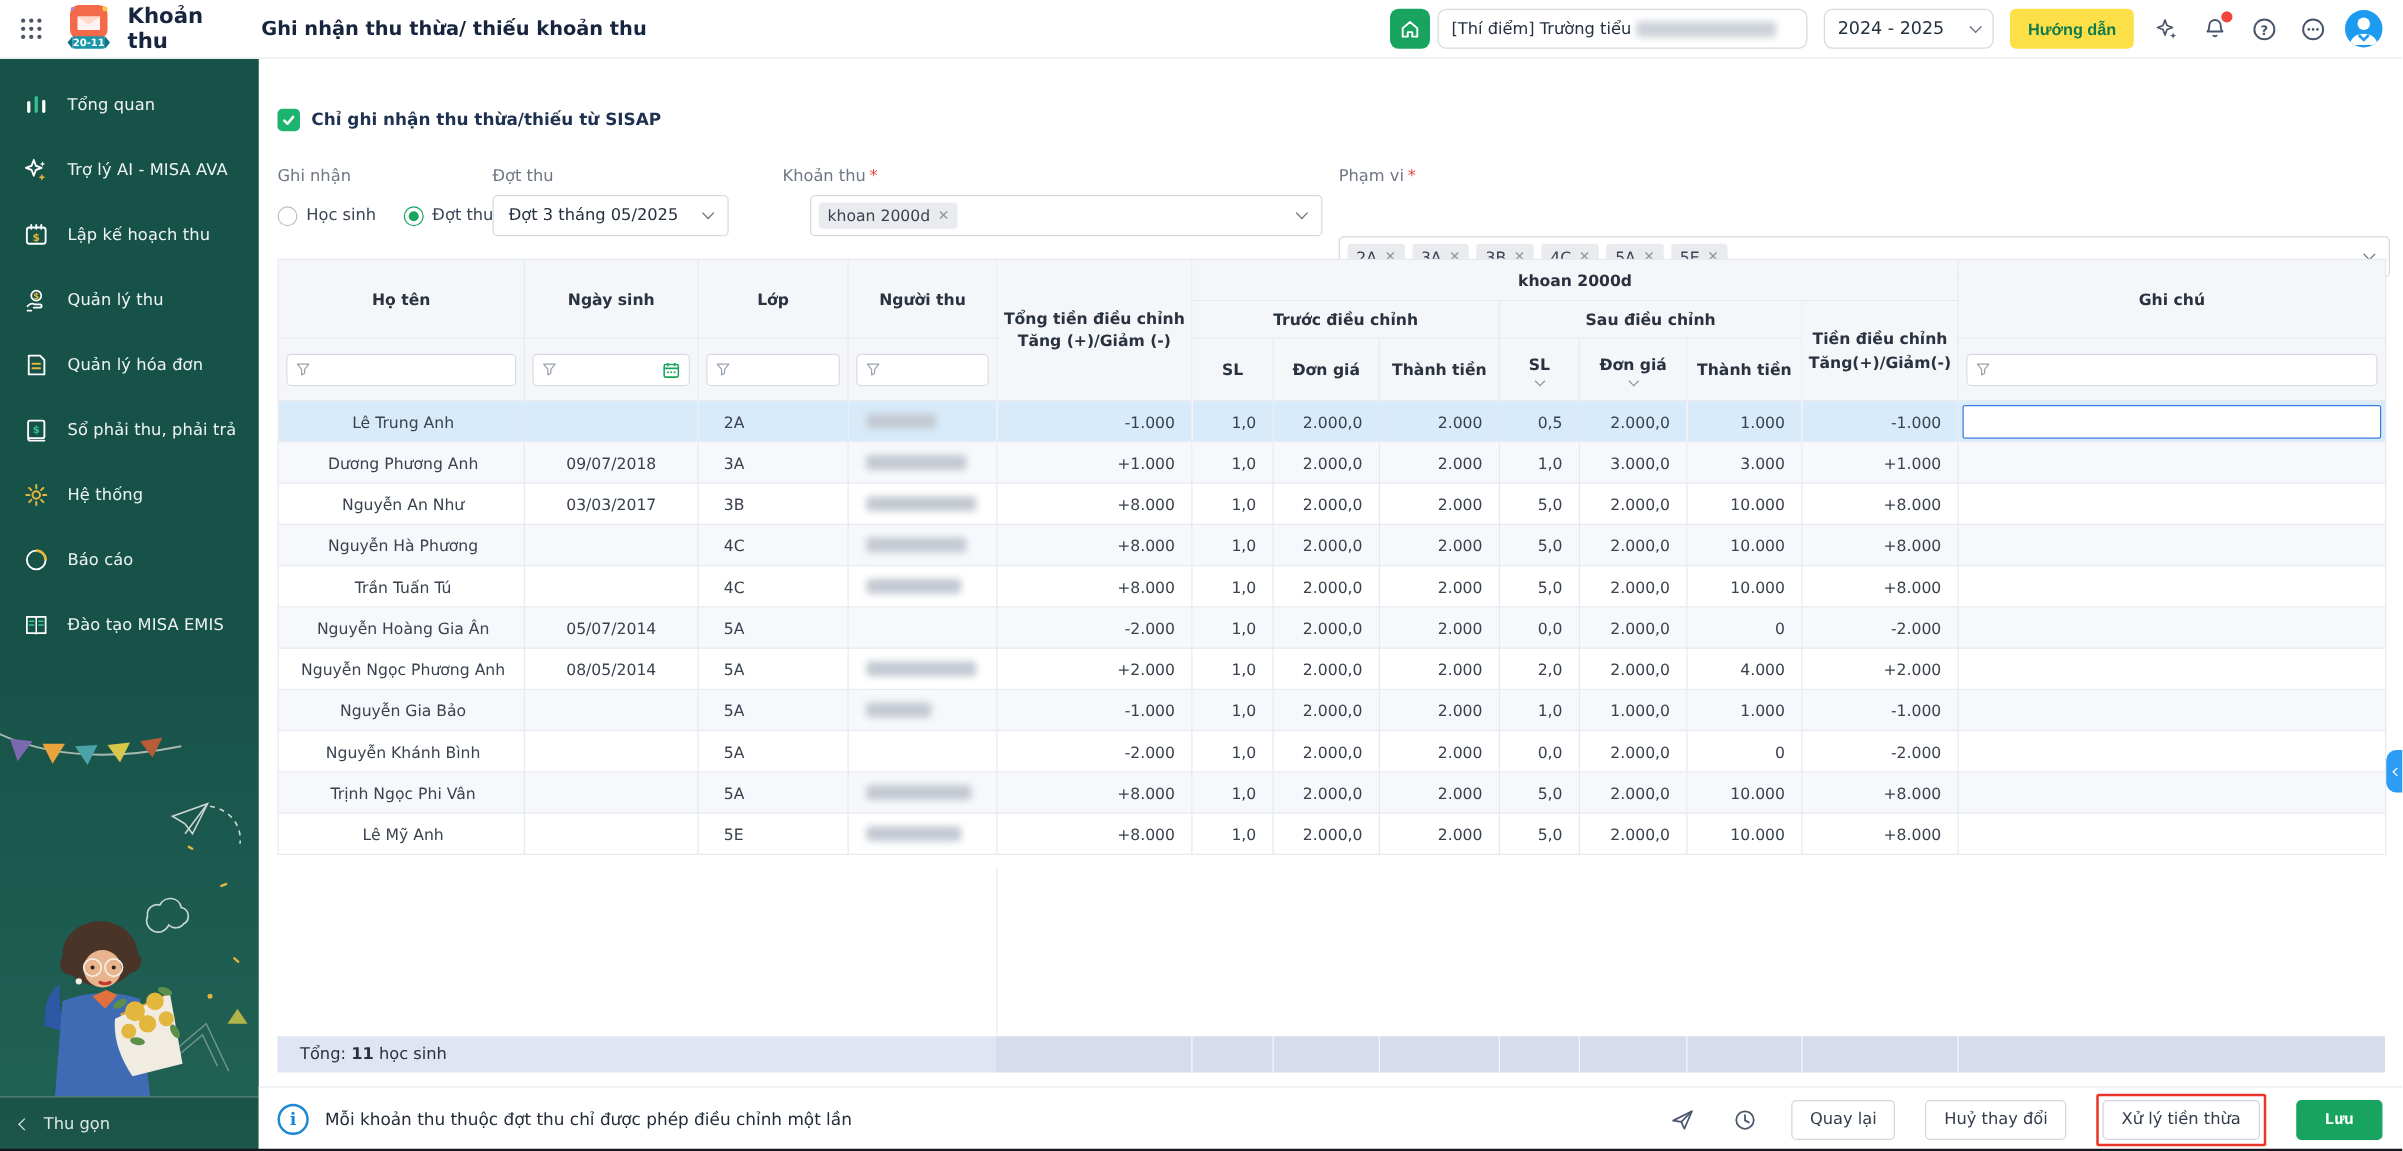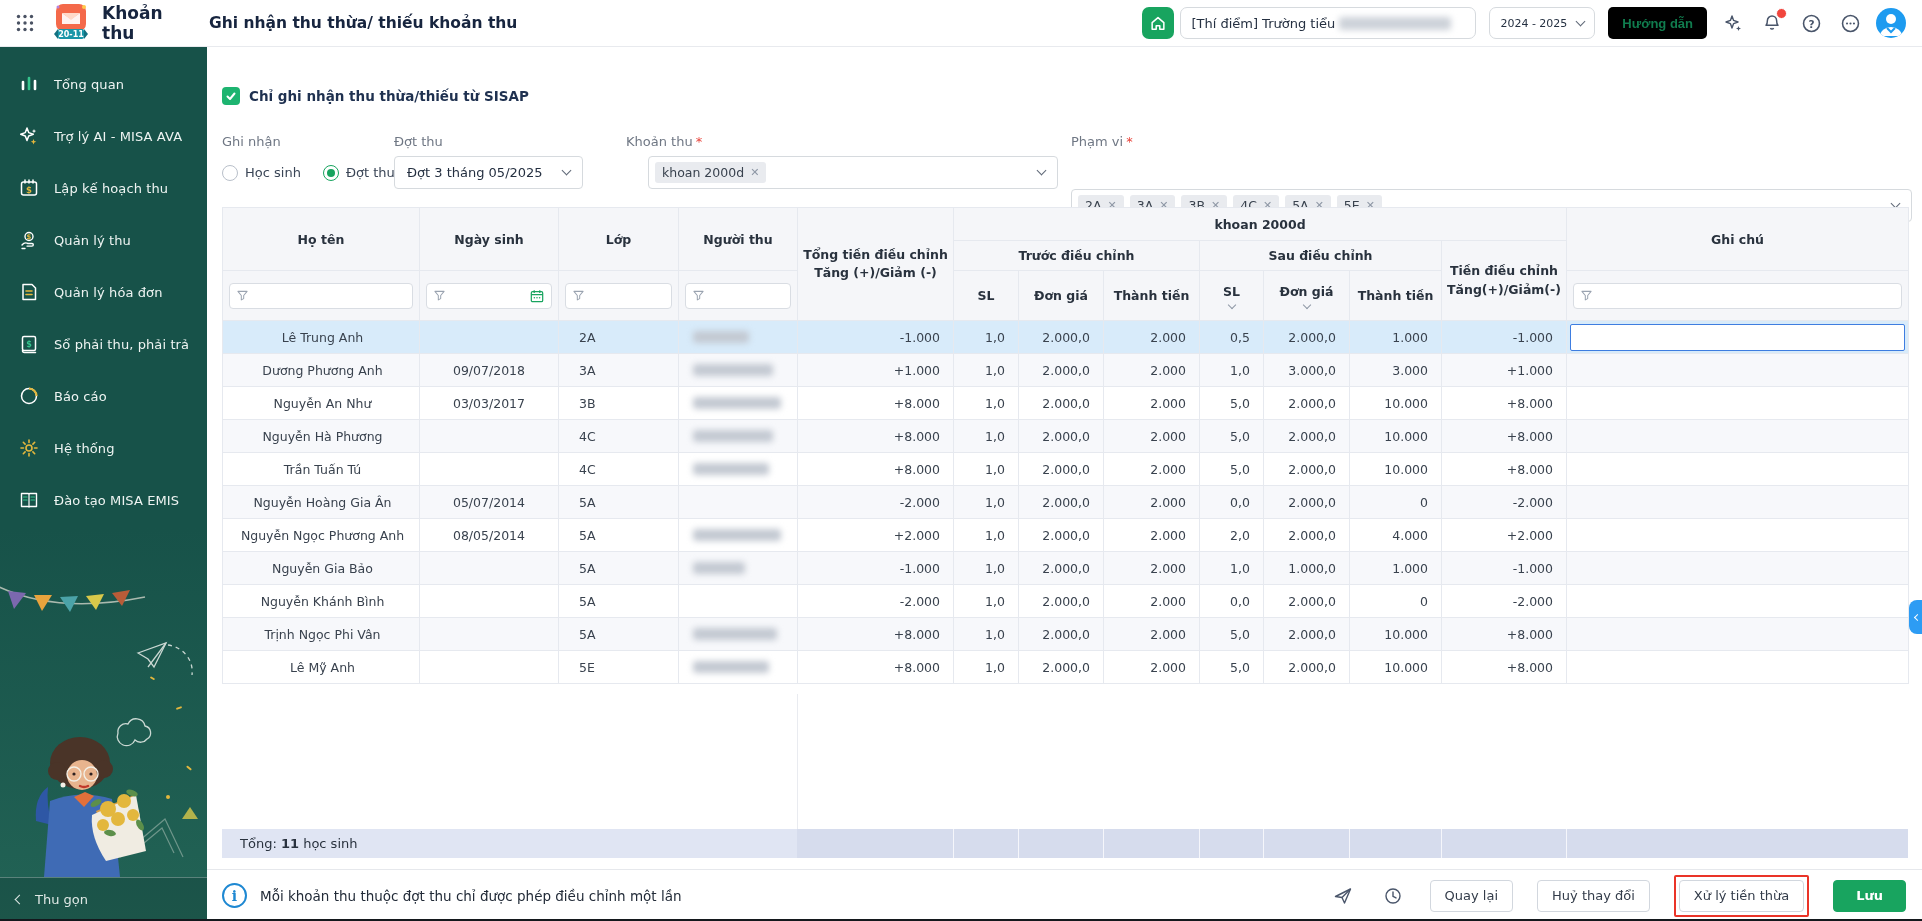--- a/index.html
+++ b/index.html
@@ -13,22 +13,22 @@
   .grid-btn { width:34px; height:34px; margin-left:8px; display:flex; align-items:center; justify-content:center; cursor:pointer; }
   .logo-wrap { position:relative; width:46px; height:44px; margin-left:6px; }
   .app-title { font-size:17px; font-weight:bold; color:#17253f; margin-left:8px; width:95px; }
   .page-title { font-size:15.5px; font-weight:bold; color:#17253f; margin-left:12px; }
   .top-right { margin-left:auto; display:flex; align-items:center; gap:13px; padding-right:16px; }
   .home-btn { width:32px; height:32px; background:#18a45f; border-radius:7px; display:flex; align-items:center; justify-content:center; }
   .school-field { height:32px; width:296px; border:1px solid #d6dade; border-radius:7px; display:flex; align-items:center;
                   padding:0 10px; font-size:13px; color:#253041; margin-left:-7px; gap:4px; }
   .blur-chip { height:13px; width:112px; background:#cdd2d9; border-radius:3px; filter:blur(3px); }
   .year-select { height:32px; min-width:104px; border:1px solid #d6dade; border-radius:7px; display:flex; align-items:center;
-                 gap:10px; padding:0 10px; font-size:11px; color:#253041; }
-  .guide-btn { height:32px; background:#000000; color:#107c4e; font-weight:bold; font-size:13px; border:none;
+                 gap:22px; padding:0 10px; font-size:14px; color:#253041; }
+  .guide-btn { height:32px; background:#fde047; color:#107c4e; font-weight:bold; font-size:13px; border:none;
                border-radius:5px; padding:0 14px; display:flex; align-items:center; }
   .icon-btn { width:26px; height:26px; display:flex; align-items:center; justify-content:center; position:relative; cursor:pointer; }
   .bell-dot { position:absolute; top:-2px; right:-2px; width:11px; height:11px; background:#f1453d; border:1.5px solid #fff; border-radius:50%; }
   .avatar { width:30px; height:30px; border-radius:50%; background:#1d9bf0; display:flex; align-items:flex-end; justify-content:center; overflow:hidden; }
 
   .chev { display:inline-block; width:7px; height:7px; border-right:1.6px solid #5f6877; border-bottom:1.6px solid #5f6877; transform:rotate(45deg); margin-top:-4px; }
 
   
   .sidebar { position:absolute; top:47px; left:0; width:207px; bottom:0; z-index:4;
              background:linear-gradient(180deg,#175249 0%, #175249 55%, #226355 100%); overflow:hidden; }
@@ -99,21 +99,21 @@
 
   
   .footer { position:absolute; left:0; right:0; bottom:0; height:52px; background:#fff; border-top:1px solid #e6e8ec;
             display:flex; align-items:center; padding:0 16px 0 15px; z-index:6; }
   .info-ic { width:25px; height:25px; border-radius:50%; border:2.5px solid #1e88d2; color:#1e88d2; font-weight:bold;
              font-size:14px; display:flex; align-items:center; justify-content:center; font-family:"DejaVu Serif",serif; }
   .foot-note { font-size:13.5px; color:#222b38; margin-left:13px; }
   .foot-right { margin-left:auto; display:flex; align-items:center; gap:24px; }
   .btn { height:32px; border-radius:4px; font-size:13px; display:flex; align-items:center; padding:0 14px;
          border:1px solid #d2d7de; background:#fff; color:#333c4a; cursor:pointer; font-family:inherit; }
-  .btn.primary { background:#18a45f; border-color:#18a45f; color:#fff; font-weight:bold; padding:0 22px; }
+  .btn.primary { background:#18a45f; border-color:#18a45f; color:#fff; font-weight:bold; padding:0 22px;font-family:Liberation Mono, monospace; }
   .red-annot { border:2.5px solid #ea3428; padding:3px; border-radius:2px; display:flex; }
 
   .edge-handle { position:absolute; right:0; top:553px; width:13px; height:34px; background:#2d9cf4;
                  border-radius:8px 0 0 8px; z-index:7; display:flex; align-items:center; justify-content:center; cursor:pointer; }
   .edge-handle .chev-left { border-color:#fff; width:5px; height:5px; margin-left:3px; }
   .bottom-strip { position:absolute; left:0; right:0; bottom:0; height:2px; background:#14181d; z-index:9; }
 </style>
 </head>
 <body>
 
@@ -263,35 +263,35 @@
             <rect x="4.5" y="3.5" width="13" height="14" rx="1.5" fill="none" stroke="#fff" stroke-width="1.5"></rect>
             <path d="M4.5 17.5 a2 2 0 0 0 2 2 h11" fill="none" stroke="#fff" stroke-width="1.5" stroke-linecap="round"></path>
             <text x="11" y="13.5" font-size="8" font-weight="bold" fill="#35c48d" text-anchor="middle" font-family="DejaVu Sans">$</text>
           </svg>
           </span>
         <span class="nlabel">Sổ phải thu, phải trả</span>
       </div>
       <div class="nav-item">
         <span class="nicon">
           <svg width="22" height="22" viewBox="0 0 22 22">
+            <circle cx="11" cy="11" r="3" fill="none" stroke="#e3b73d" stroke-width="1.6"></circle>
+            <path d="M11 3 v2.5 M11 16.5 V19 M3 11 h2.5 M16.5 11 H19 M5.3 5.3 l1.8 1.8 M14.9 14.9 l1.8 1.8 M16.7 5.3 l-1.8 1.8 M7.1 14.9 l-1.8 1.8" stroke="#e3b73d" stroke-width="1.6" stroke-linecap="round"></path>
+          </svg>
+          </span>
+        <span class="nlabel">Hệ thống</span>
+      </div>
+      <div class="nav-item">
+        <span class="nicon">
+          <svg width="22" height="22" viewBox="0 0 22 22">
             <circle cx="11" cy="11" r="7.5" fill="none" stroke="#fff" stroke-width="1.5"></circle>
             <path d="M11 3.5 a7.5 7.5 0 0 1 7.5 7.5" fill="none" stroke="#e3b73d" stroke-width="2.2"></path>
             <path d="M11 11 V3.5 M11 11 L18.5 11" stroke="none"></path>
           </svg>
           </span>
         <span class="nlabel">Báo cáo</span>
-      </div>
-      <div class="nav-item">
-        <span class="nicon">
-          <svg width="22" height="22" viewBox="0 0 22 22">
-            <circle cx="11" cy="11" r="3" fill="none" stroke="#e3b73d" stroke-width="1.6"></circle>
-            <path d="M11 3 v2.5 M11 16.5 V19 M3 11 h2.5 M16.5 11 H19 M5.3 5.3 l1.8 1.8 M14.9 14.9 l1.8 1.8 M16.7 5.3 l-1.8 1.8 M7.1 14.9 l-1.8 1.8" stroke="#e3b73d" stroke-width="1.6" stroke-linecap="round"></path>
-          </svg>
-          </span>
-        <span class="nlabel">Hệ thống</span>
       </div>
       <div class="nav-item">
         <span class="nicon">
           <svg width="22" height="22" viewBox="0 0 22 22">
             <path d="M3.5 4.5 h6.5 a1.5 1.5 0 0 1 1 .6 1.5 1.5 0 0 1 1-.6 h6.5 v13 h-6.8 a1.4 1.4 0 0 0-.7.4 1.4 1.4 0 0 0-.7-.4 H3.5 z" fill="none" stroke="#fff" stroke-width="1.4" stroke-linejoin="round"></path>
             <path d="M11 5.2 v12" stroke="#fff" stroke-width="1.2"></path>
             <path d="M5.5 8 h3.5 M5.5 11 h3.5 M13 8 h3.5 M13 11 h3.5" stroke="#35c48d" stroke-width="1.2" stroke-linecap="round"></path>
           </svg>
           </span>
         <span class="nlabel">Đào tạo MISA EMIS</span>

